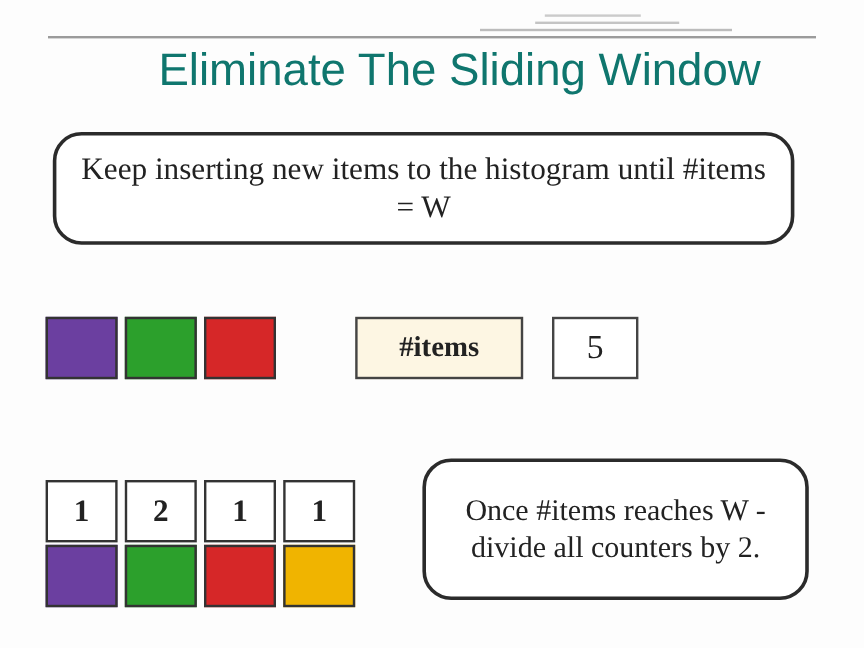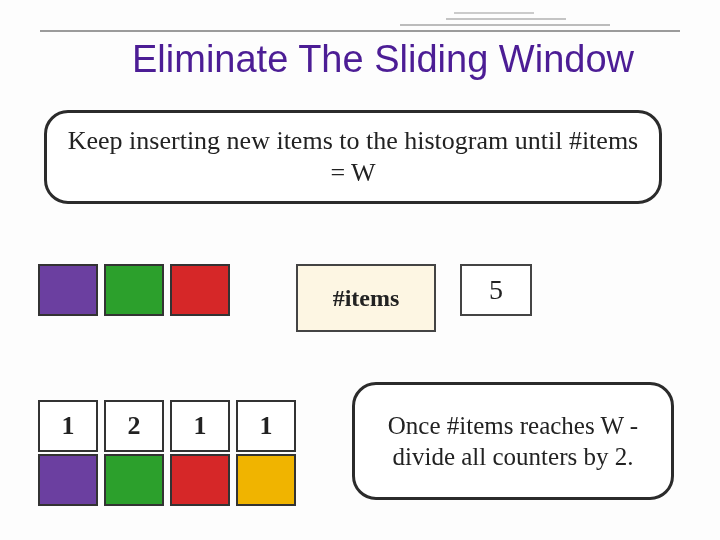--- a/index.html
+++ b/index.html
@@ -28,21 +28,21 @@
   .deco-top .c { width: 120px; left: 446px; top: 18px; background: rgba(90,90,90,0.35); }
   .deco-top .d { width: 80px;  left: 454px; top: 12px; background: rgba(90,90,90,0.3); }
 
   .title {
     position: absolute;
     top: 38px;
     left: 0; right: 0;
     text-align: center;
     font-size: 38px;
     font-family: "Trebuchet MS", "Segoe UI", sans-serif;
-    color: #4c1d95;
+    color: #0f766e;
     font-weight: 400;
     margin-left: 46px;
   }
 
   .bubble {
     position: absolute;
     border: 3px solid #2b2b2b;
     border-radius: 24px;
     background: #fff;
     text-align: center;
@@ -90,21 +90,21 @@
   }
 
   .items-group {
     position: absolute;
     left: 296px; top: 264px;
     display: flex;
     gap: 24px;
     align-items: stretch;
   }
   .items-label {
-    width: 140px; height: 68px;
+    width: 140px; height: 52px;
     border: 2px solid #444;
     background: #fdf6e3;
     box-sizing: border-box;
     display: flex;
     align-items: center;
     justify-content: center;
     font-size: 24px;
     font-weight: bold;
     font-family: Georgia, serif;
   }

